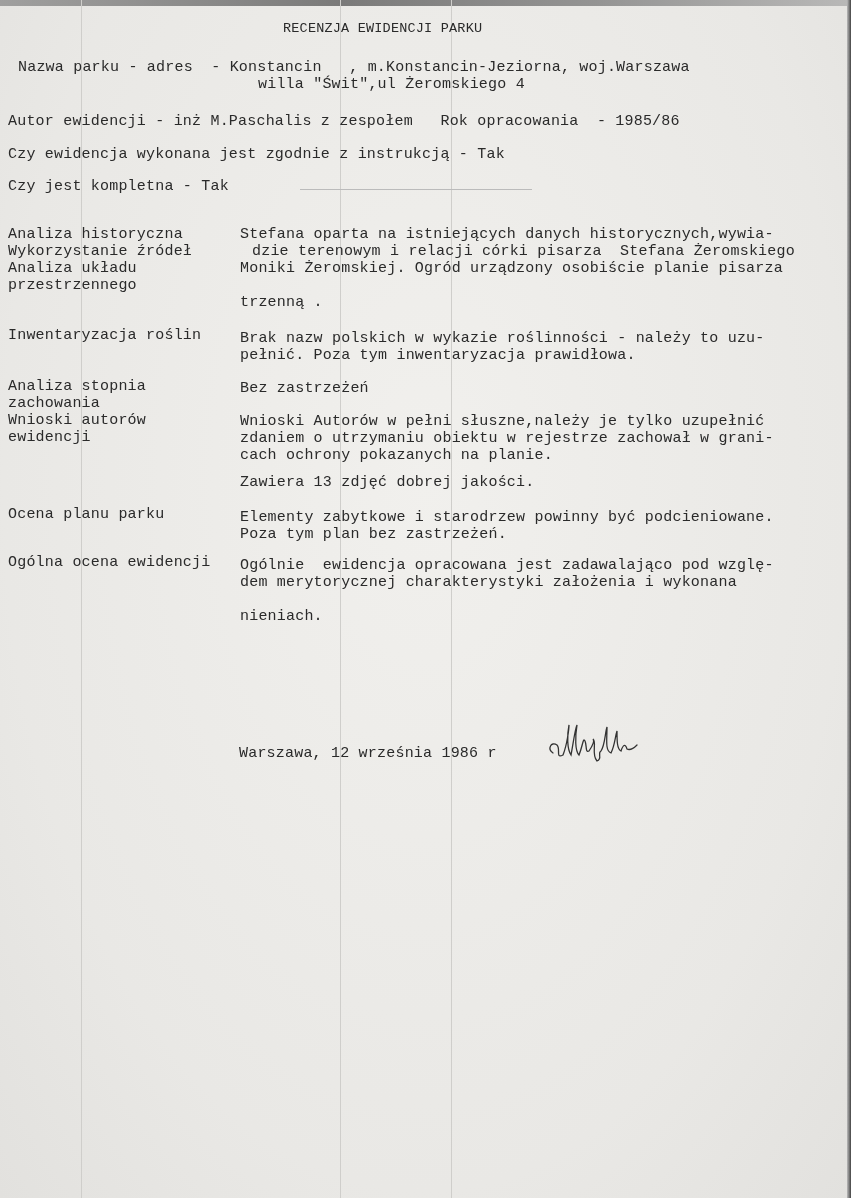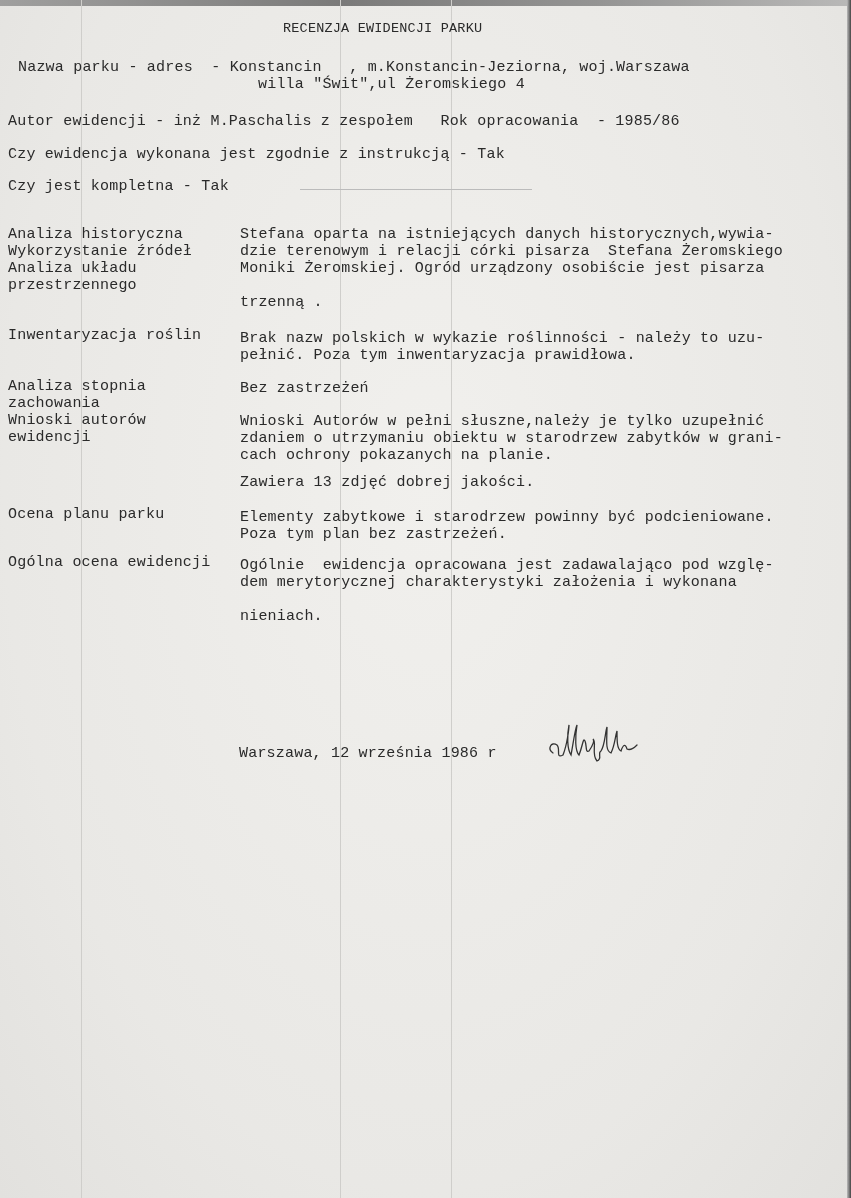--- a/index.html
+++ b/index.html
@@ -39,36 +39,36 @@
   <div class="t" style="left:8px;top:113px">Autor ewidencji - inż M.Paschalis z zespołem   Rok opracowania  - 1985/86</div>
   <div class="t" style="left:8px;top:146px">Czy ewidencja wykonana jest zgodnie z instrukcją - Tak</div>
   <div class="t" style="left:8px;top:178px">Czy jest kompletna - Tak</div>
   <div style="position:absolute;left:300px;top:189px;width:232px;height:1px;background:#bbb"></div>
 
   <div class="t" style="left:8px;top:226px">Analiza historyczna</div>
   <div class="t" style="left:8px;top:243px">Wykorzystanie źródeł</div>
   <div class="t" style="left:8px;top:260px">Analiza układu</div>
   <div class="t" style="left:8px;top:277px">przestrzennego</div>
   <div class="t" style="left:240px;top:226px">Stefana oparta na istniejących danych historycznych,wywia-</div>
-  <div class="t" style="left:240px;top:243px">dzie terenowym i relacji córki pisarza  Stefana Żeromskiego</div>
-  <div class="t" style="left:240px;top:260px">Moniki Żeromskiej. Ogród urządzony osobiście jest pisarza</div>
+  <div class="t" style="left:252px;top:243px">dzie terenowym i relacji córki pisarza  Stefana Żeromskiego</div>
+  <div class="t" style="left:240px;top:260px">Moniki Żeromskiej. Ogród urządzony osobiście planie pisarza</div>
   <div class="t" style="left:240px;top:294px">trzenną .</div>
 
   <div class="t" style="left:8px;top:327px">Inwentaryzacja roślin</div>
   <div class="t" style="left:240px;top:330px">Brak nazw polskich w wykazie roślinności - należy to uzu-</div>
   <div class="t" style="left:240px;top:347px">pełnić. Poza tym inwentaryzacja prawidłowa.</div>
 
   <div class="t" style="left:8px;top:378px">Analiza stopnia</div>
   <div class="t" style="left:8px;top:395px">zachowania</div>
   <div class="t" style="left:240px;top:380px">Bez zastrzeżeń</div>
 
   <div class="t" style="left:8px;top:412px">Wnioski autorów</div>
   <div class="t" style="left:8px;top:429px">ewidencji</div>
   <div class="t" style="left:240px;top:413px">Wnioski Autorów w pełni słuszne,należy je tylko uzupełnić</div>
-  <div class="t" style="left:240px;top:430px">zdaniem o utrzymaniu obiektu w starodrzew zabytków w grani-</div>
+  <div class="t" style="left:240px;top:430px">zdaniem o utrzymaniu obiektu w rejestrze zachował w grani-</div>
   <div class="t" style="left:240px;top:447px">cach ochrony pokazanych na planie.</div>
   <div class="t" style="left:240px;top:474px">Zawiera 13 zdjęć dobrej jakości.</div>
 
   <div class="t" style="left:8px;top:506px">Ocena planu parku</div>
   <div class="t" style="left:240px;top:509px">Elementy zabytkowe i starodrzew powinny być podcieniowane.</div>
   <div class="t" style="left:240px;top:526px">Poza tym plan bez zastrzeżeń.</div>
 
   <div class="t" style="left:8px;top:554px">Ogólna ocena ewidencji</div>
   <div class="t" style="left:240px;top:557px">Ogólnie  ewidencja opracowana jest zadawalająco pod wzglę-</div>
   <div class="t" style="left:240px;top:574px">dem merytorycznej charakterystyki założenia i wykonana</div>

